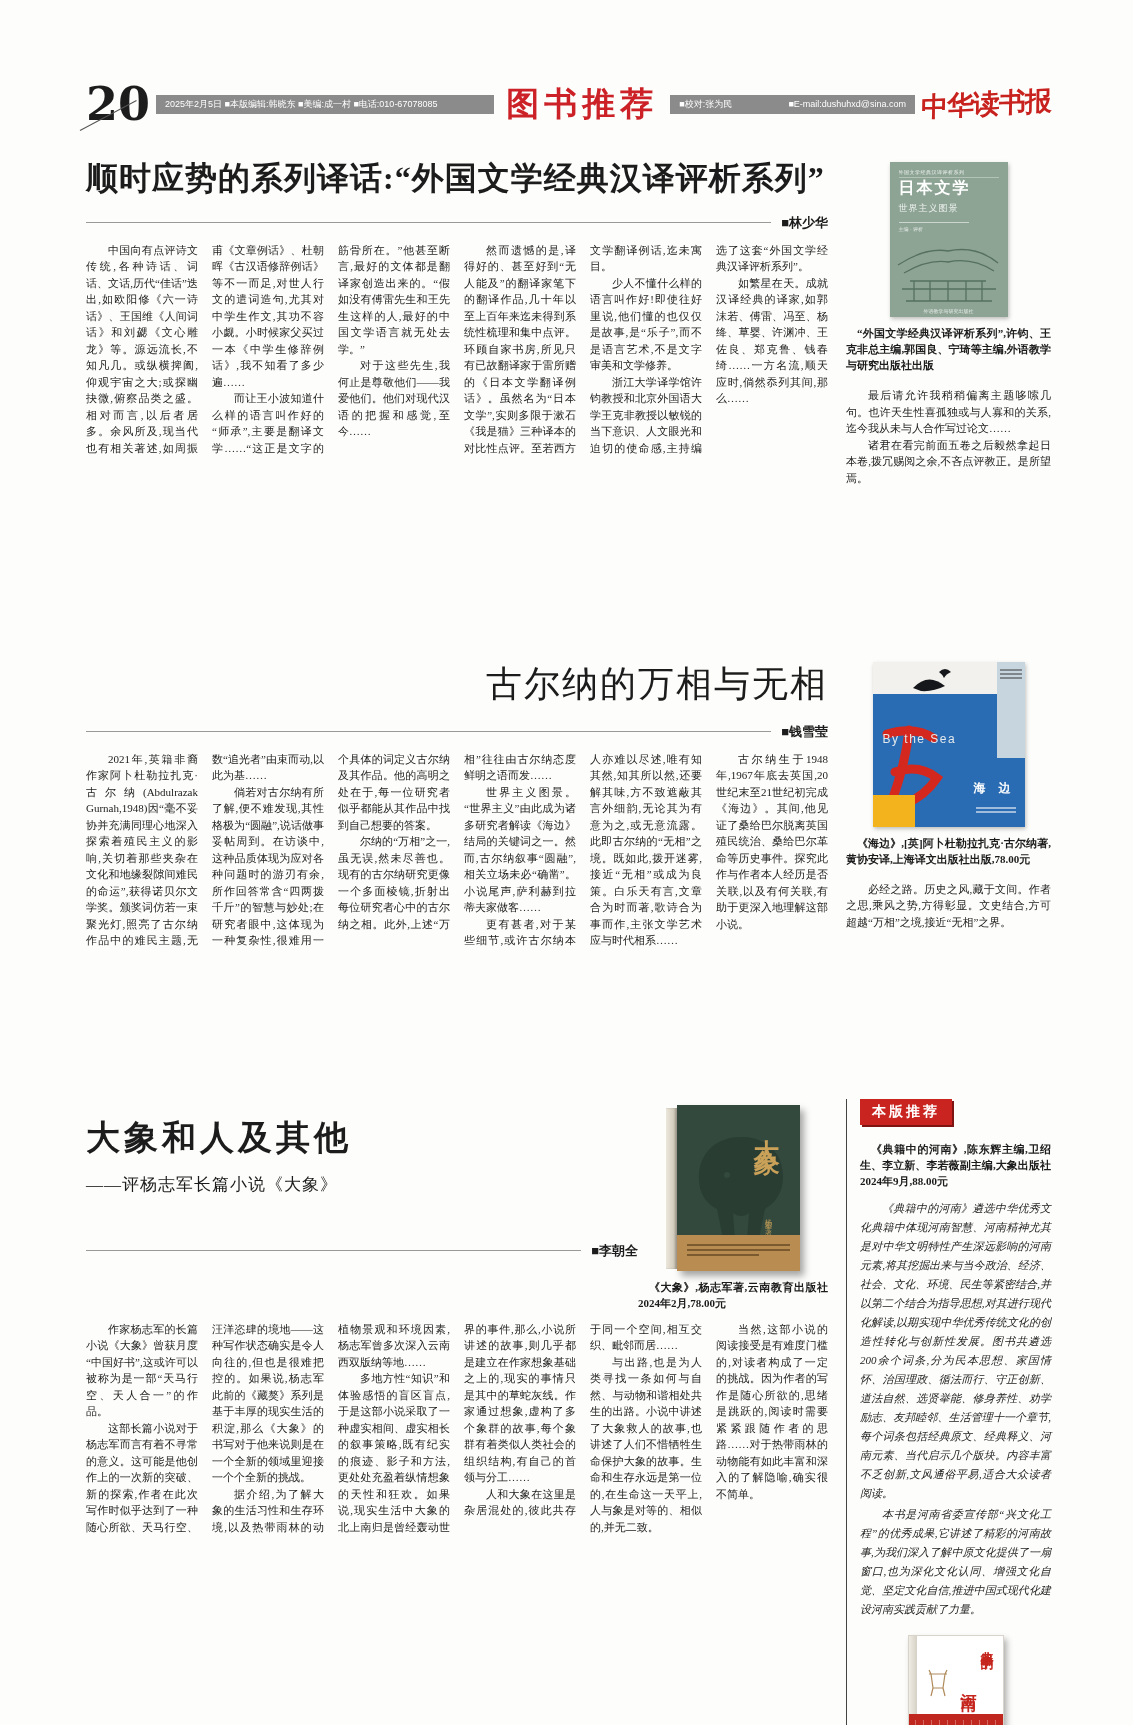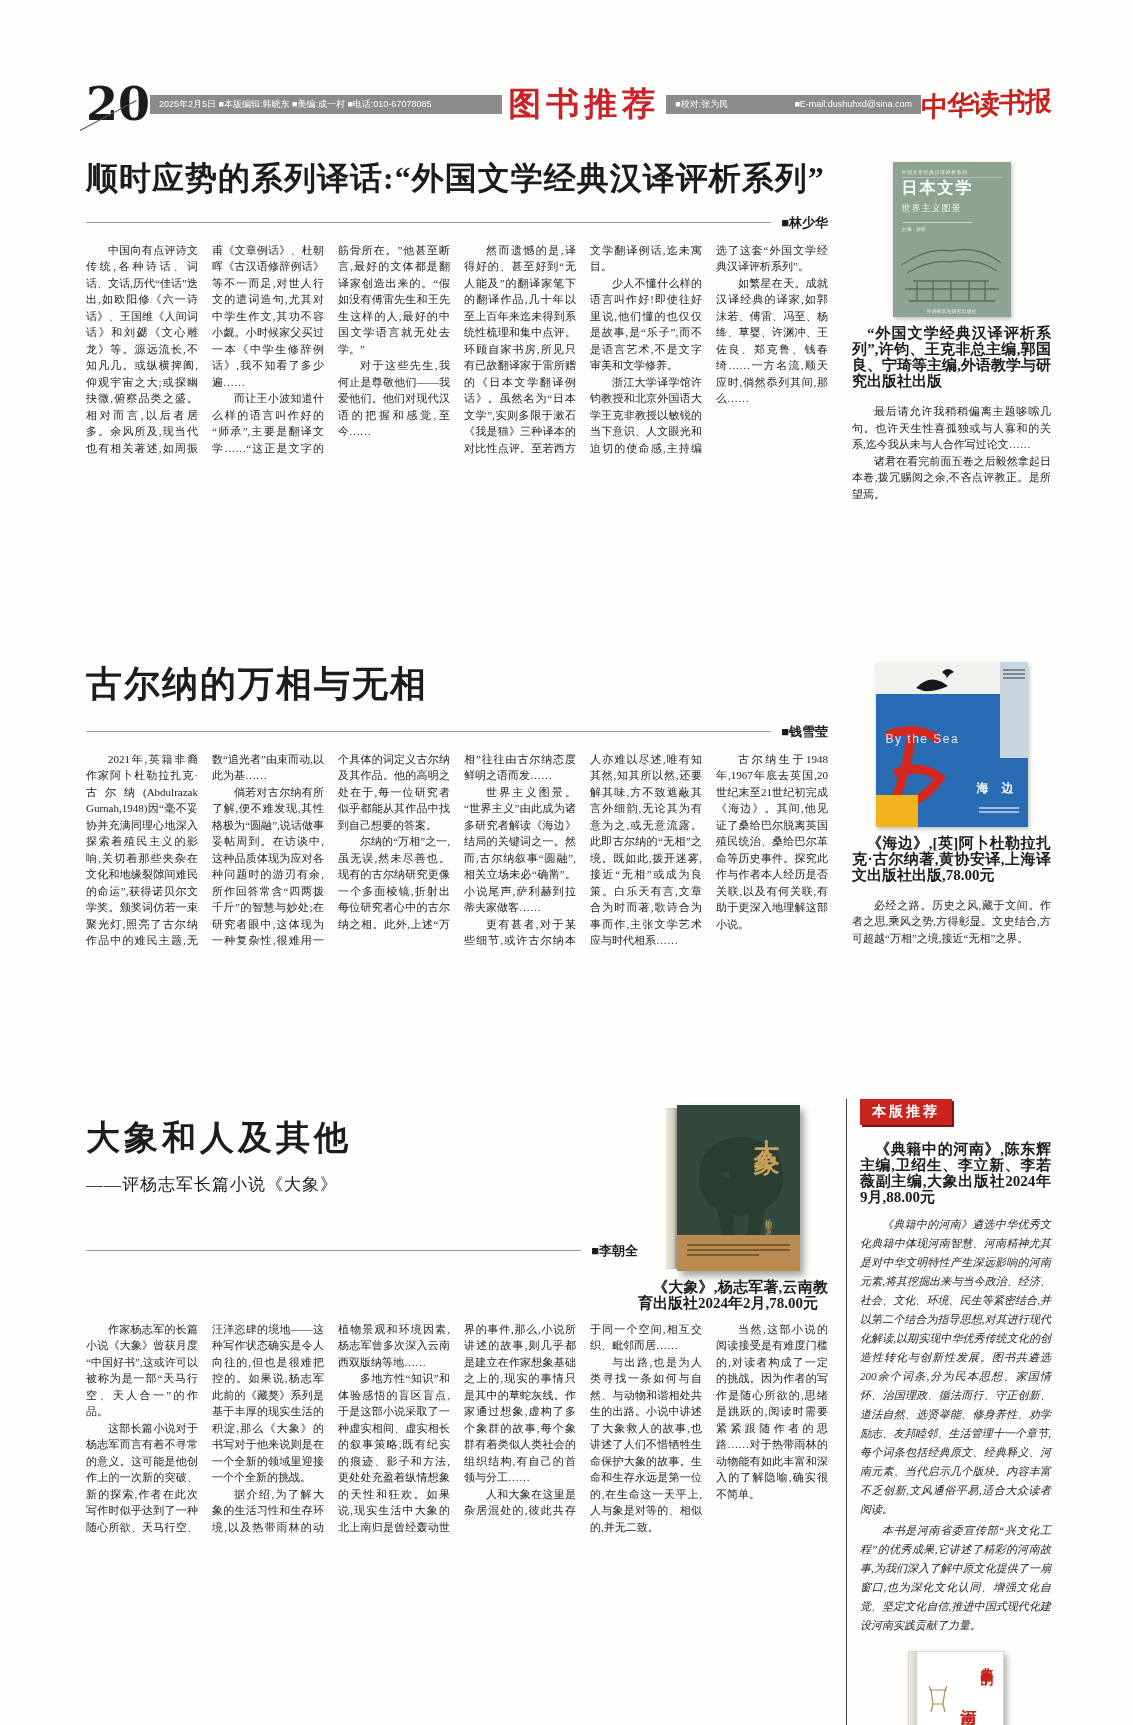--- a/index.html
+++ b/index.html
@@ -5,45 +5,45 @@
   * { margin:0; padding:0; box-sizing:border-box; }
   html,body { background:#e8e8e8; }
   .page {
     width:1133px; height:1725px; background:#fdfdfb; margin:0 auto;
     font-family:"Liberation Serif","DejaVu Serif",serif; color:#1c1c1c;
     overflow:hidden; position:relative;
   }
   .inner { padding:76px 82px 0 86px; }
 
   
-  .hdr { display:flex; align-items:center; gap:0; position:relative; height:56px; }
+  .hdr { display:flex; align-items:center; gap:6px; position:relative; height:56px; }
   .pagenum { font-size:46px; font-weight:900; line-height:1; font-family:"DejaVu Serif",serif; position:relative; }
   .pagenum:after { content:""; position:absolute; left:-6px; bottom:-4px; width:64px; height:1px; background:#555; transform:rotate(-28deg); transform-origin:left; }
   .graybar { background:#8b8b8b; color:#fff; font-family:"Liberation Sans",sans-serif;
     font-size:9px; height:19px; line-height:19px; padding:0 9px; white-space:nowrap; overflow:hidden; }
   .bar-left { flex:2.4; }
   .bar-right { flex:1.7; display:flex; justify-content:space-between; }
   .section-title { color:#cb2127; font-size:33px; font-weight:900; letter-spacing:5px; padding:0 6px; font-family:"Liberation Serif",serif; }
   .masthead { color:#c8221e; font-size:27px; font-weight:900; transform:rotate(-3deg) skewX(-4deg); white-space:nowrap; letter-spacing:-1px; }
 
   
-  .artrow { display:flex; gap:24px; }
+  .artrow { display:flex; gap:18px; }
   .main { width:742px; flex:none; }
   .rail { flex:1; min-width:0; }
   h1.head1 { font-size:32px; font-weight:900; letter-spacing:1px; line-height:1.3; font-family:"Liberation Serif",serif; }
-  h2.head2 { font-size:36px; font-weight:700; letter-spacing:2px; font-family:"Liberation Sans",sans-serif; }
+  h2.head2 { font-size:36px; font-weight:400; letter-spacing:2px; font-family:"Liberation Sans",sans-serif;text-align:right; }
   h2.head3 { font-size:34px; font-weight:900; letter-spacing:4px; font-family:"Liberation Serif",serif; }
   .subtitle { font-size:17px; margin-top:12px; letter-spacing:1px; }
   .byline-row { display:flex; align-items:center; margin:14px 0 10px; }
   .byline-rule { flex:1; height:1px; background:#9a9a9a; margin-right:10px; }
   .byline { font-family:"Liberation Sans",sans-serif; font-weight:700; font-size:13px; }
   .cols { column-gap:14px; column-fill:balance; text-align:justify; font-size:11px; line-height:16.5px; overflow:hidden; }
   .cols p, .railtext p, .kai p { text-indent:2em; }
   .cols-6 { column-count:6; }
-  .caption { font-weight:700; font-size:15px; line-height:16px; text-align:justify; margin-top:8px; text-indent:1em; }
+  .caption { font-weight:700; font-size:11px; line-height:16px; text-align:justify; margin-top:8px; text-indent:1em; }
   .railtext { font-size:11px; line-height:16.5px; text-align:justify; margin-top:14px; }
 
   
   .cover-japan { width:118px; height:155px; margin:4px auto 0; background:#8da494; position:relative;
     padding:7px 9px; color:#fff; font-family:"Liberation Sans",sans-serif; box-shadow:1px 2px 4px rgba(0,0,0,.25); }
   .cj-top { font-size:5px; letter-spacing:.5px; opacity:.85; border-bottom:1px solid rgba(255,255,255,.4); padding-bottom:2px; white-space:nowrap; overflow:hidden; }
   .cj-title { font-size:16px; font-weight:900; letter-spacing:2px; margin-top:0; }
   .cj-sub { font-size:9px; opacity:.85; margin-top:3px; letter-spacing:1px; }
   .cj-rule { width:70%; height:1px; background:rgba(255,255,255,.55); margin:7px 0 3px; }
   .cj-ed { font-size:5px; opacity:.75; }

